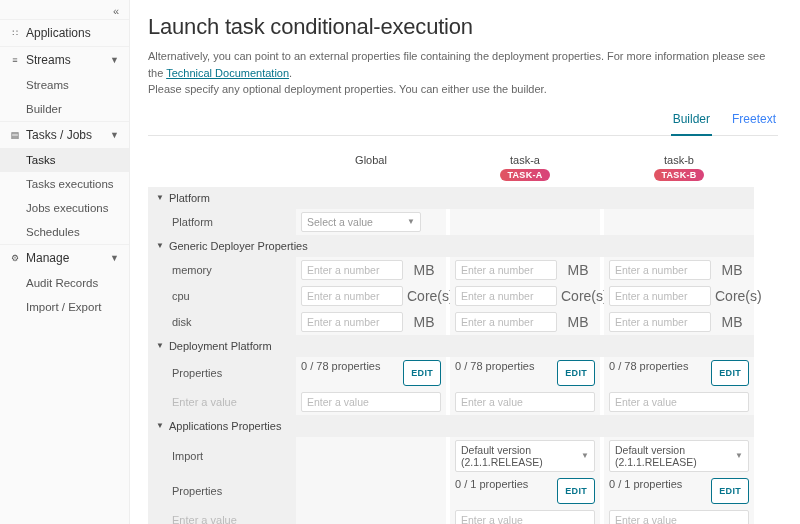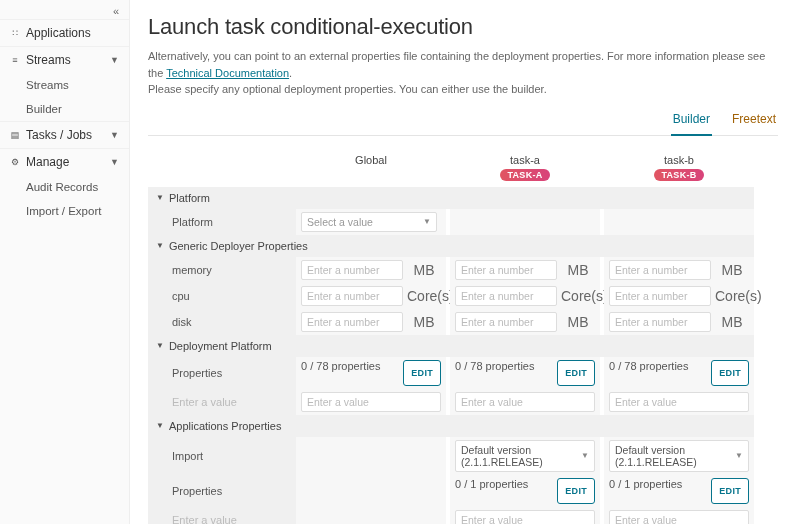--- a/index.html
+++ b/index.html
@@ -17,38 +17,38 @@
     .nav-chev { margin-left: auto; font-size: 9px; color: #666; }
     .nav-sub .nav-item { padding-left: 26px; font-size: 11.5px; color: #555; }
     .nav-sub .nav-item.active { background: #efefef; color: #222; }
 
     
     .main { flex: 1; padding: 14px 22px 16px 18px; overflow: hidden; }
     h1 { font-size: 22px; font-weight: 400; color: #333; margin-bottom: 8px; letter-spacing: -0.2px;}
     .intro { font-size: 11px; color: #666; line-height: 1.5; margin-bottom: 10px; }
     .intro a { color: #06748c; }
     .tabs { display: flex; gap: 18px; border-bottom: 1px solid #e4e4e4; margin-bottom: 10px; justify-content: flex-end; }
-    .tab { padding: 4px 2px 8px; font-size: 12px; color: #a16207; cursor: pointer; }
+    .tab { padding: 4px 2px 8px; font-size: 12px; color: #3b82f6; cursor: pointer; }
     .tab.active { color: #06748c; border-bottom: 2px solid #06748c; margin-bottom: -1px; }
 
     
     .grid { font-size: 11px; }
     .grow { display: grid; grid-template-columns: 148px 150px 4px 150px 4px 150px; }
     .ghcell { text-align: center; padding: 8px 6px 6px; color: #444; }
     .chip { display: inline-block; margin-top: 3px; font-size: 9px; font-weight: 600; letter-spacing: 0.3px; color: #fff; padding: 1px 7px; border-radius: 8px; background: linear-gradient(90deg, #e15562, #d8437a); }
     .chip.b { background: linear-gradient(90deg, #e15562, #d8437a); }
     .section-row { grid-column: 1 / -1; background: #f0f0f0; padding: 5px 8px; display: flex; align-items: center; font-weight: 500; font-size: 11px; color: #444; }
     .section-row .chev { font-size: 8px; margin-right: 5px; color: #555; }
     .labelcell { background: #f0f0f0; padding: 6px 8px 6px 24px; color: #555; display:flex; align-items:center;}
     .labelcell.placeholder { color: #bbb; font-style: normal; }
     .gapcell { background: transparent; }
     .cell { background: #f7f7f7; padding: 3px 5px; display: flex; align-items: center; gap: 4px; }
     .cell input, .select { width: 100%; border: 1px solid #ddd; background: #fff; padding: 3px 5px; font-size: 10.5px; color: #555; font-family: inherit; border-radius: 2px; }
     .cell input::placeholder { color: #bbb; }
-    .select { display: flex; justify-content: space-between; align-items: center; width: 136px; color: #999; }
+    .select { display: flex; justify-content: space-between; align-items: center; width: 120px; color: #999; }
     .select.wide { width: 100%; color:#555; }
     .select .schev { font-size: 8px; color: #888; }
     .unit { font-size: 14px; color: #666; min-width: 34px; text-align: center; }
     .proprow { display: flex; align-items: flex-start; justify-content: space-between; width: 100%; }
     .proprow span:first-child { color: #555; }
     .editbtn { border: 1px solid #06748c; color: #06748c; background: #fff; font-size: 9px; padding: 7px 7px; border-radius: 3px; cursor: pointer; letter-spacing: 0.3px; font-weight:600;}
   </style>
 </head>
 <body>
 
@@ -71,20 +71,34 @@
           </div>
         <div class="nav-item">
             <span>Builder</span>
           </div>
       </div>
       <div class="nav-item">
         <span class="nav-icon">▤</span>
         <span>Tasks / Jobs</span>
         <span class="nav-chev">▼</span>
       </div>
+      <div class="nav-sub">
+        <div class="nav-item active">
+            <span>Tasks</span>
+          </div>
+        <div class="nav-item">
+            <span>Tasks executions</span>
+          </div>
+        <div class="nav-item">
+            <span>Jobs executions</span>
+          </div>
+        <div class="nav-item">
+            <span>Schedules</span>
+          </div>
+      </div>
       <div class="nav-item">
         <span class="nav-icon">⚙</span>
         <span>Manage</span>
         <span class="nav-chev">▼</span>
       </div>
       <div class="nav-sub">
         <div class="nav-item">
             <span>Audit Records</span>
           </div>
         <div class="nav-item">

